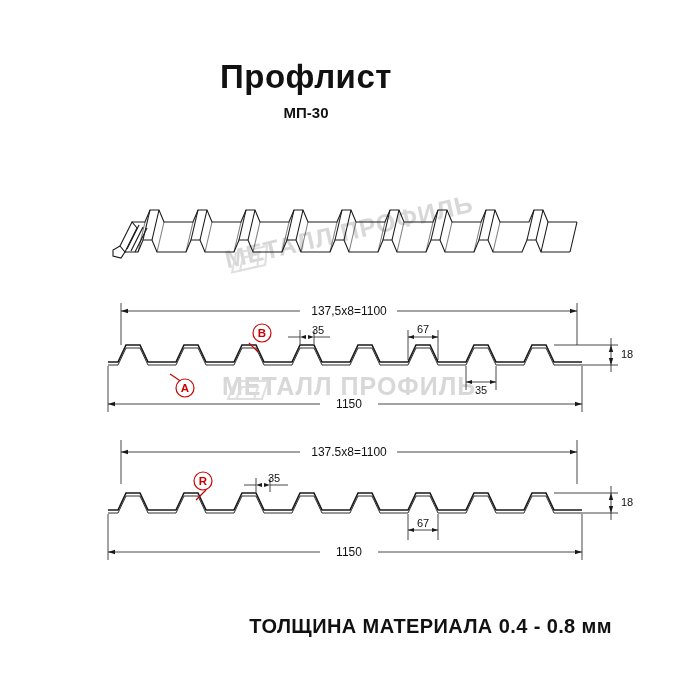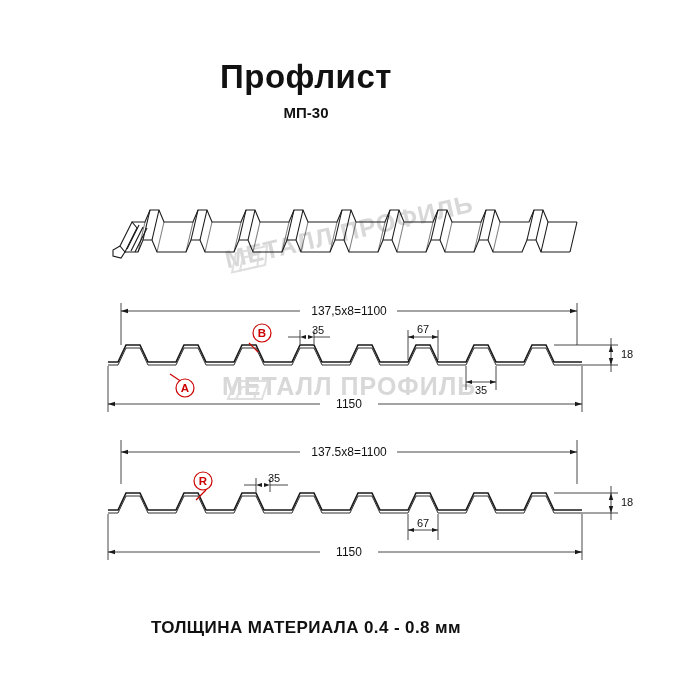--- a/index.html
+++ b/index.html
@@ -34,22 +34,22 @@
     font-size: 15px;
     font-weight: bold;
     color: #111;
   }
 
   
   .footer-note {
     position: absolute;
     left: 0; right: 0;
     bottom: 62px;
-    text-align: center;
-    font-size: 17px;
+    text-align: right;
+    font-size: 20px;
     font-weight: bold;
     letter-spacing: 0.4px;
     color: #111;
   }
 
   
   .wm {
     position: absolute;
     pointer-events: none;
     user-select: none;

